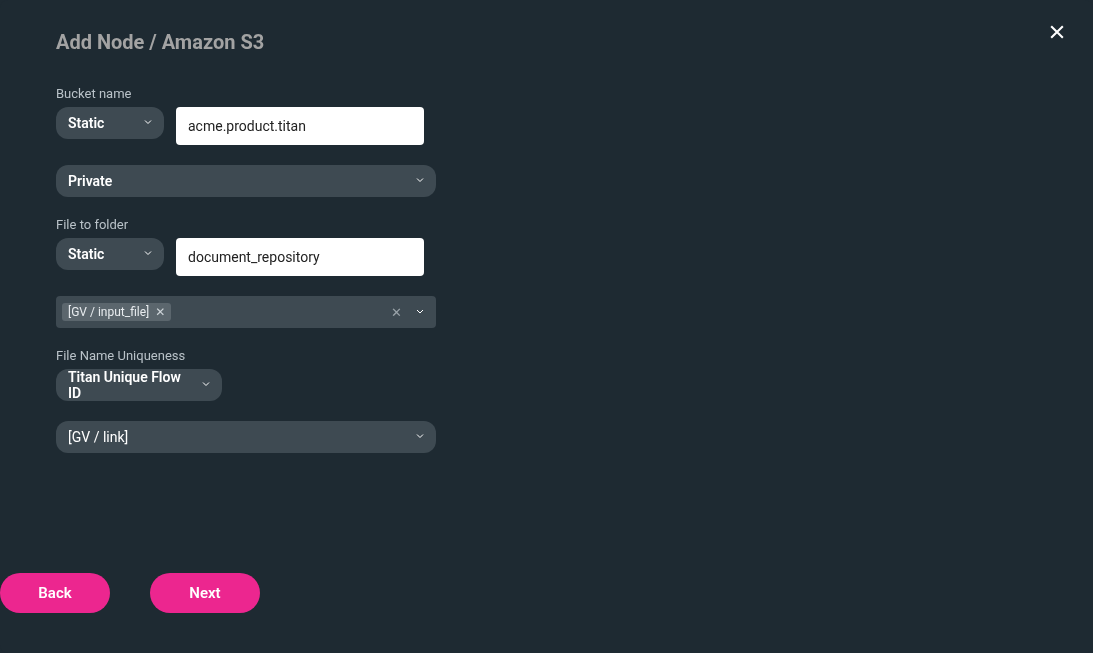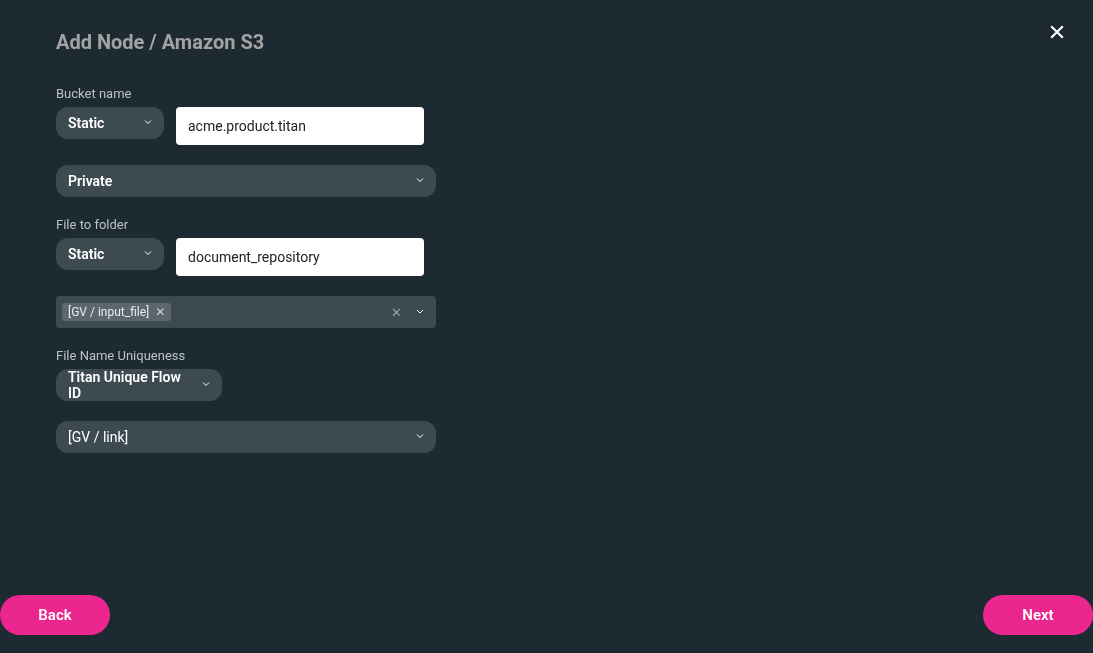--- a/index.html
+++ b/index.html
@@ -143,25 +143,25 @@
     position: absolute;
     right: 34px;
     top: 50%;
     transform: translateY(-50%);
     cursor: pointer;
     color: #9aa3a9;
     font-size: 13px;
   }
   .footer {
     position: absolute;
-    bottom: 18px;
+    bottom: 40px;
     left: 0;
     right: 0;
     display: flex;
-    justify-content: space-between;
+    justify-content: flex-start;
     gap: 40px;
   }
   .btn {
     background: #ec268f;
     color: #fff;
     border: none;
     border-radius: 999px;
     height: 40px;
     width: 110px;
     font-size: 15px;

